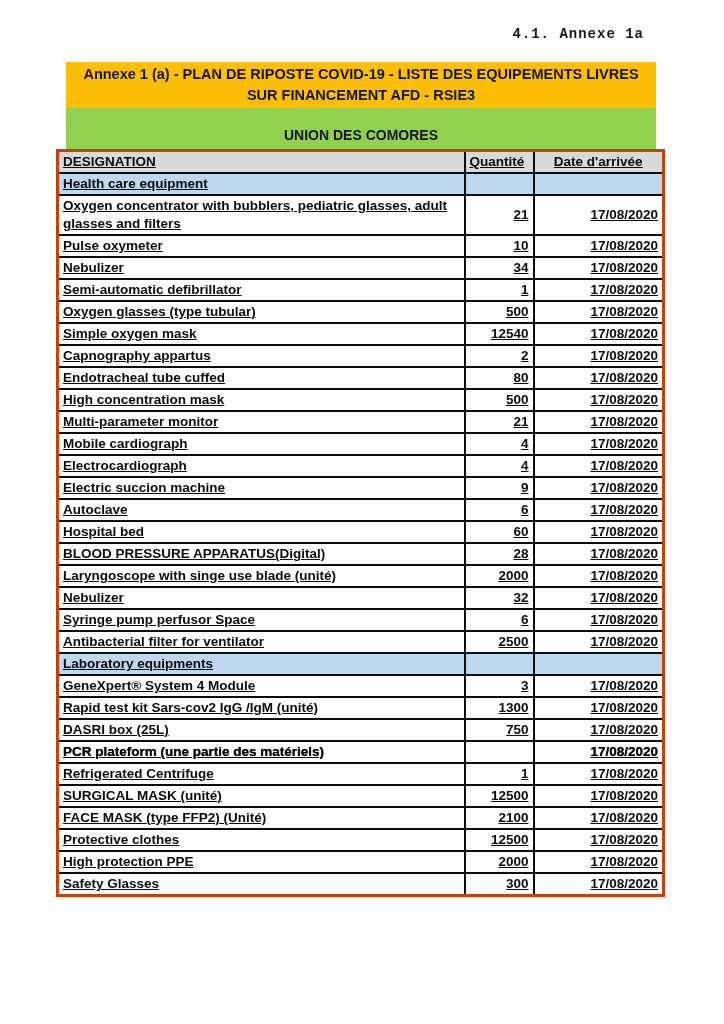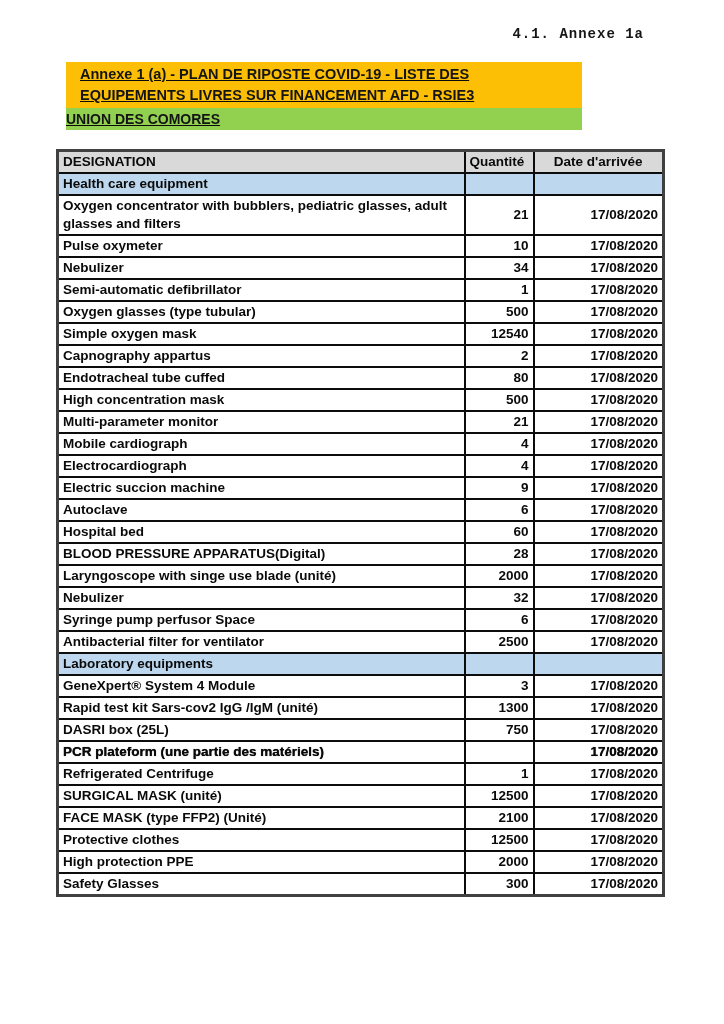--- a/index.html
+++ b/index.html
@@ -17,48 +17,48 @@
     top: 26px; right: 80px;
     font-family: "Liberation Mono", "DejaVu Sans Mono", monospace;
     font-size: 14px;
     font-weight: 700;
     letter-spacing: 1px;
     color: #151515;
   }
   .banner {
     position: absolute;
     left: 66px; top: 62px;
-    width: 516px;
-    text-align: left;
+    width: 590px;
+    text-align: center;
     font-weight: 700;
-    text-decoration: underline;
   }
   .banner-title {
     background: var(--banner-yellow, #FCBF05);
     font-size: 14.5px;
     line-height: 21px;
     padding: 2px 14px;
     color: #141414;
   }
   .banner-subtitle {
     background: var(--banner-green, #92D050);
     font-size: 14px;
     line-height: 20px;
-    padding: 1px 0;
+    padding: 17px 0;
     color: #141414;
   }
   .table-wrap {
     position: absolute;
     left: 56px; top: 149px;
   }
   table {
     border-collapse: collapse;
     table-layout: fixed;
     width: 606px;
-    border: 3px solid #404040;
+    border: 3px solid #c2410c;
+    text-decoration: underline;
   }
   th, td {
     border: 2px solid #0c0c0c;
     font-size: 13.5px;
     font-weight: 700;
     line-height: 18px;
     height: 22px;
     padding: 1px 4px;
     overflow: hidden;
     color: #0a0a0a;

